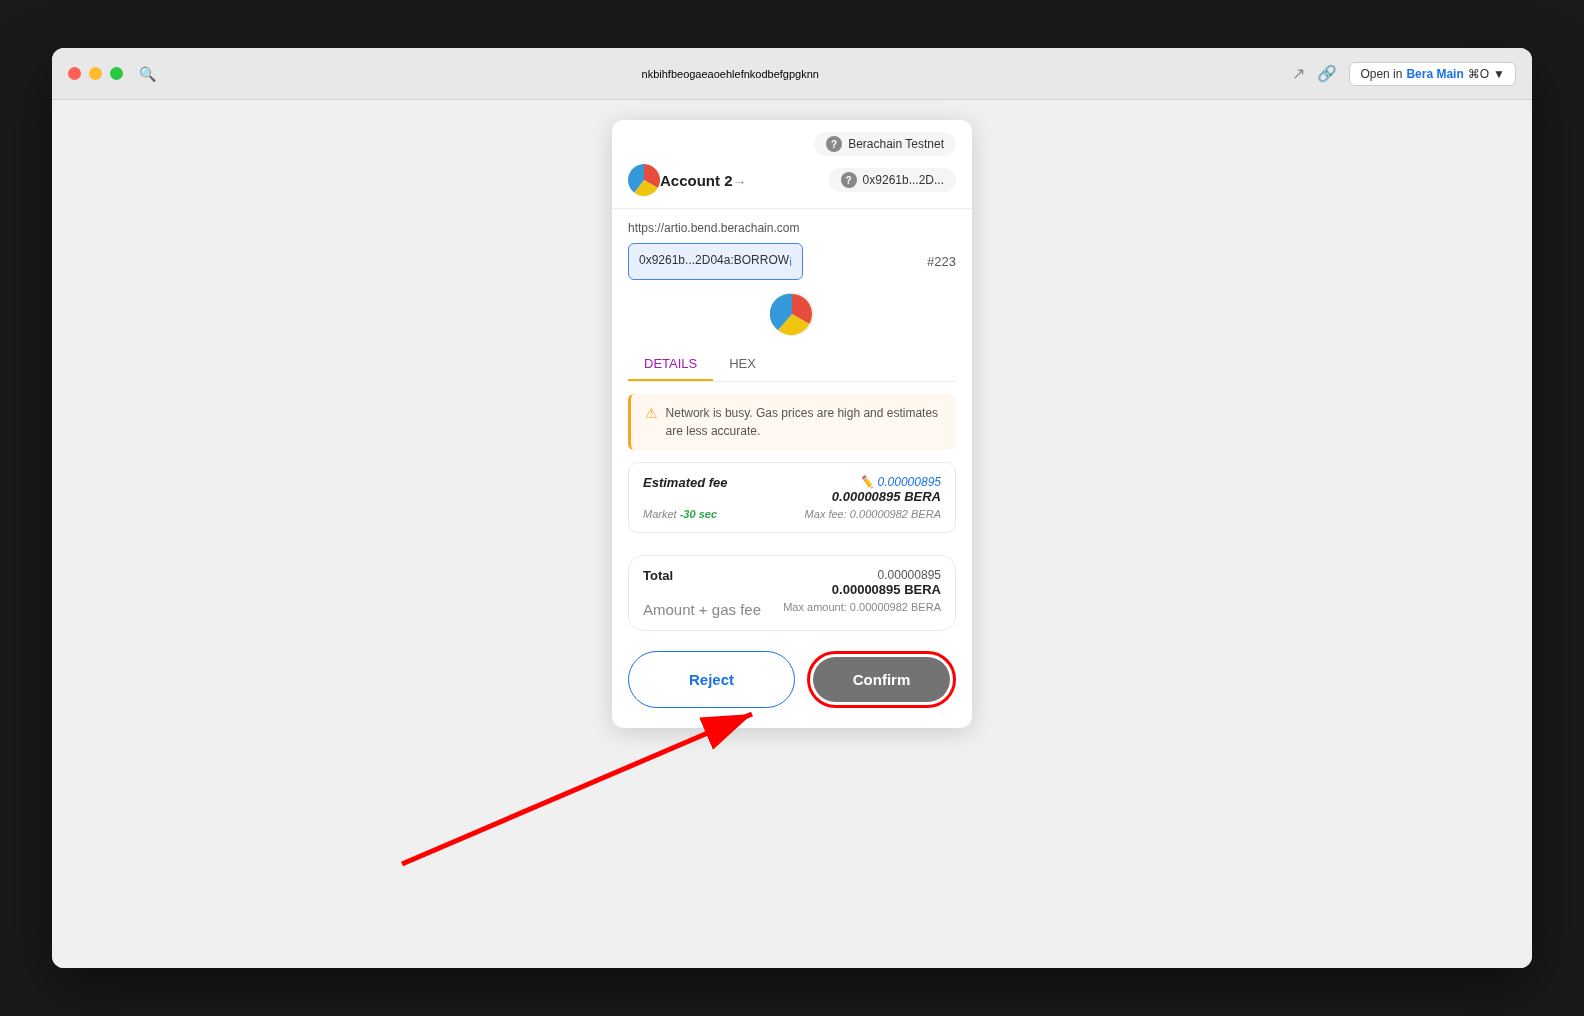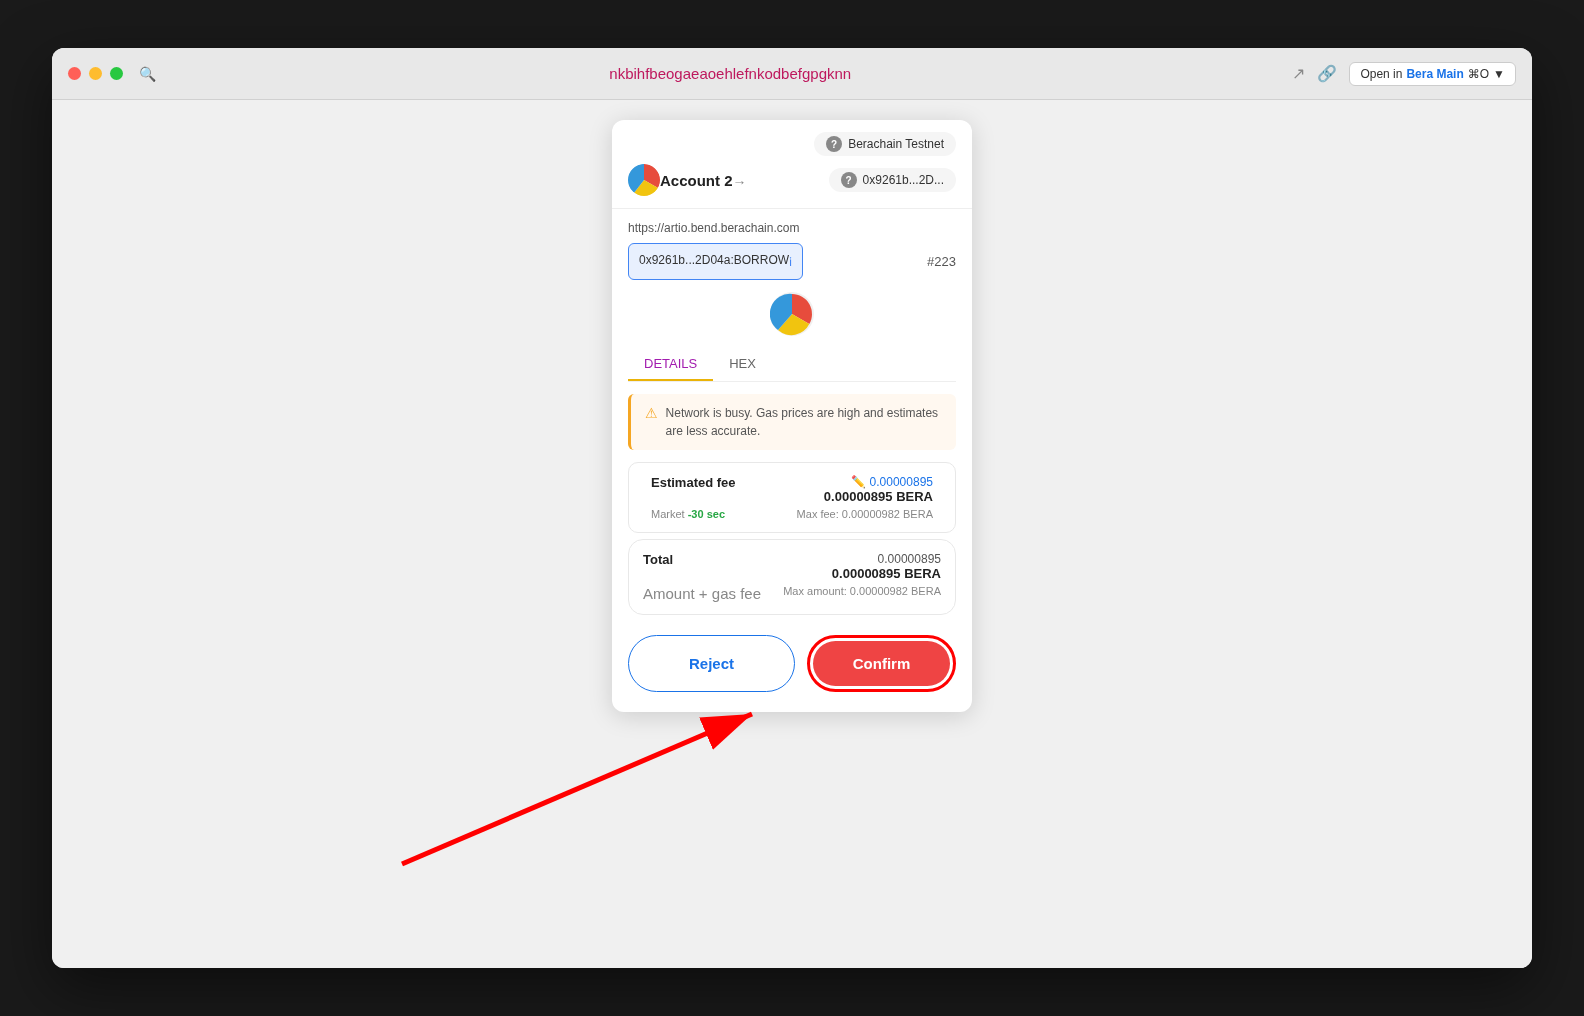--- a/index.html
+++ b/index.html
@@ -53,22 +53,22 @@
       margin-right: 12px;
       color: #888;
       font-size: 14px;
     }
 
     .url-bar {
       flex: 1;
       display: flex;
       align-items: center;
       justify-content: center;
-      font-size: 15px;
-      color: #be185d;
+      font-size: 11px;
+      color: #000000;
       text-align: right;
     }
 
     .browser-actions {
       display: flex;
       align-items: center;
       gap: 12px;
       margin-left: auto;
     }
 
@@ -281,22 +281,23 @@
 
     .warning-text {
       font-size: 12px;
       color: #555;
       line-height: 1.5;
     }
 
     .fee-card {
       border: 1px solid #e8e8e8;
       border-radius: 10px;
-      padding: 12px 22px;
-      margin-bottom: 6px;
+      padding: 12px 14px;
+      margin-bottom: 22px;
+      font-style: italic;
     }
 
     .fee-row {
       display: flex;
       justify-content: space-between;
       align-items: flex-start;
       margin-bottom: 4px;
     }
 
     .fee-label {
@@ -405,21 +406,21 @@
       font-size: 15px;
       font-weight: 600;
       cursor: pointer;
     }
 
     .confirm-btn {
       flex: 1;
       padding: 14px;
       border: none;
       border-radius: 30px;
-      background: #ef4444;
+      background: #737373;
       color: white;
       font-size: 15px;
       font-weight: 600;
       cursor: pointer;
     }
 
     
     .confirm-highlight {
       border: 3px solid red;
       border-radius: 34px;

